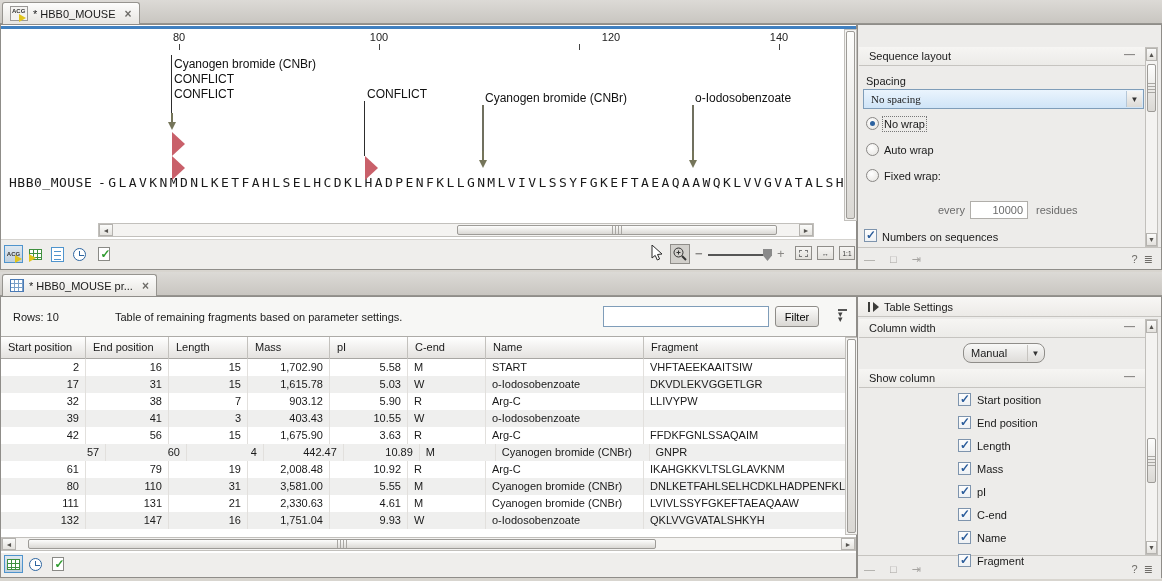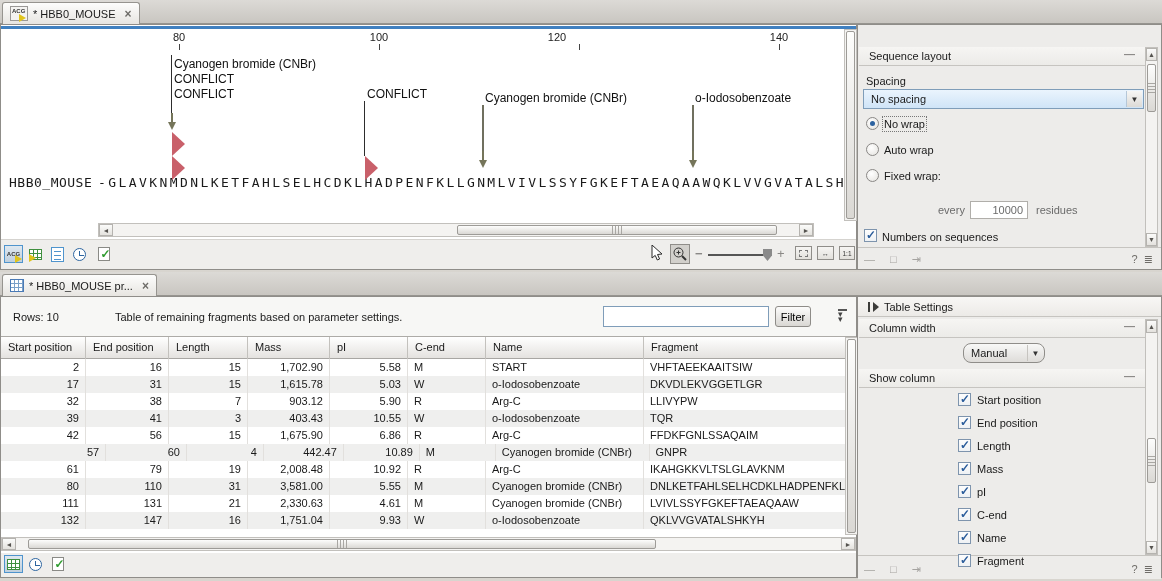--- a/index.html
+++ b/index.html
@@ -141,21 +141,21 @@
 
 <div class="view" style="left:0; top:24px; width:857px; height:246px;">
   <div class="blue-line"></div>
   <div id="seq-layer" style="position:absolute; inset:0;">
     <span class="seq-label" style="top:150px;">HBB0_MOUSE</span>
     <span class="seq-text" style="top:150px;">-GLAVKNMDNLKETFAHLSELHCDKLHADPENFKLLGNMLVIVLSSYFGKEFTAEAQAAWQKLVVGVATALSHK</span>
   <div class="ruler-num" style="left: 158px; top: 6px;">80</div>
       <div class="ruler-tick" style="left: 178px; top: 19px;"></div>
       <div class="ruler-num" style="left: 358px; top: 6px;">100</div>
       <div class="ruler-tick" style="left: 378px; top: 19px;"></div>
-      <div class="ruler-num" style="left: 536px; top: 6px;">120</div>
+      <div class="ruler-num" style="left: 590px; top: 6px;">120</div>
       <div class="ruler-tick" style="left: 578px; top: 19px;"></div>
       <div class="ruler-num" style="left: 758px; top: 6px;">140</div>
       <div class="ruler-tick" style="left: 778px; top: 19px;"></div>
       <div class="ann-line ln-dark" style="left: 170px; top: 30px; height: 66px;"></div>
       <div class="ann-label" style="left: 173px; top: 32px;">Cyanogen bromide (CNBr)</div>
       <div class="ann-label" style="left: 173px; top: 47px;">CONFLICT</div>
       <div class="ann-label" style="left: 173px; top: 62px;">CONFLICT</div>
       <div class="olive-arrow" style="left: 167px; top: 88px;"></div>
       <div class="red-tri" style="left: 171px; top: 107px;"></div>
       <div class="red-tri" style="left: 171px; top: 131px;"></div>
@@ -229,21 +229,21 @@
       </div>
   </div>
 </div>
 
 <div class="panel" style="left:857px; top:24px; width:305px; height:246px;">
   <div class="grp" style="top:22px;">
     <span class="txt">Sequence layout</span>
     <span class="min">—</span>
   </div>
   <div class="abs" style="left:8px; top:50px;">Spacing</div>
-  <div class="combo" style="left:5px; top:64px; width:281px; height:20px;">
+  <div class="combo" style="left:5px; top:64px; width:281px; height:20px;font-family:Liberation Serif, serif;">
     <span class="val">No spacing</span>
     <span class="arrow">▼</span>
   </div>
   <div id="wrap-options"></div>
   <div class="abs gray-lbl" style="left:80px; top:179px;">every</div>
   <input class="num-input" style="left: 112px; top: 176px; width: 58px; height: 18px;" value="10000">
   <div class="abs gray-lbl" style="left:178px; top:179px;">residues</div>
   <div class="check" style="left:6px; top:204px;"></div>
   <div class="abs" style="left:24px; top:206px;">Numbers on sequences</div>
 
@@ -272,21 +272,21 @@
     <span>* HBB0_MOUSE pr...</span>
     <span class="tab-close">×</span>
   </div>
 </div>
 
 <div class="view" style="left:0; top:296px; width:857px; height:282px;">
   <div style="position:absolute; left:0; right:0; top:0; height:40px; background:#f7f7f5; border-bottom:1px solid #adaba7;">
     <span class="abs" style="left:12px; top:14px;">Rows: 10</span>
     <span class="abs" style="left:114px; top:14px;">Table of remaining fragments based on parameter settings.</span>
     <input class="abs" style="left: 602px; top: 9px; width: 166px; height: 21px; border: 1px solid rgb(127, 157, 185); padding: 0px 4px; font: 11px &quot;Liberation Sans&quot;, sans-serif;" value="">
-    <button class="btn" style="left:774px; top:9px; width:36px; height:21px;">Filter</button>
+    <button class="btn" style="left:774px; top:9px; width:44px; height:21px;">Filter</button>
     <div class="chev2" style="left:834px; top:10px;">
       <span class="bar"></span>
       <span class="c" style="top:4px;">▾</span>
       <span class="c" style="top:9px;">▾</span>
     </div>
   </div>
 
   <div id="frag-table" style="position:absolute; left:0; top:40px; width:845px;">
       <div class="trow thead">
         <div class="tcell" style="width: 85px;">Start position</div>
@@ -329,28 +329,27 @@
         <div class="tcell txt" style="width: 202px;">LLIVYPW</div>
       </div>
       <div class="trow alt">
         <div class="tcell num" style="width: 85px;">39</div>
         <div class="tcell num" style="width: 83px;">41</div>
         <div class="tcell num" style="width: 79px;">3</div>
         <div class="tcell num" style="width: 82px;">403.43</div>
         <div class="tcell num" style="width: 78px;">10.55</div>
         <div class="tcell txt" style="width: 78px;">W</div>
         <div class="tcell txt" style="width: 158px;">o-Iodosobenzoate</div>
-        <div class="tcell txt" style="width: 202px;">TQR</div>
       </div>
       <div class="trow">
         <div class="tcell num" style="width: 85px;">42</div>
         <div class="tcell num" style="width: 83px;">56</div>
         <div class="tcell num" style="width: 79px;">15</div>
         <div class="tcell num" style="width: 82px;">1,675.90</div>
-        <div class="tcell num" style="width: 78px;">6.86</div>
+        <div class="tcell num" style="width: 78px;">3.63</div>
         <div class="tcell txt" style="width: 78px;">R</div>
         <div class="tcell txt" style="width: 158px;">Arg-C</div>
         <div class="tcell txt" style="width: 202px;">FFDKFGNLSSAQAIM</div>
       </div>
       <div class="trow alt">
         <div class="tcell num" style="width: 108px;">57</div>
         <div class="tcell num" style="width: 83px;">60</div>
         <div class="tcell num" style="width: 79px;">4</div>
         <div class="tcell num" style="width: 82px;">442.47</div>
         <div class="tcell num" style="width: 78px;">10.89</div>

